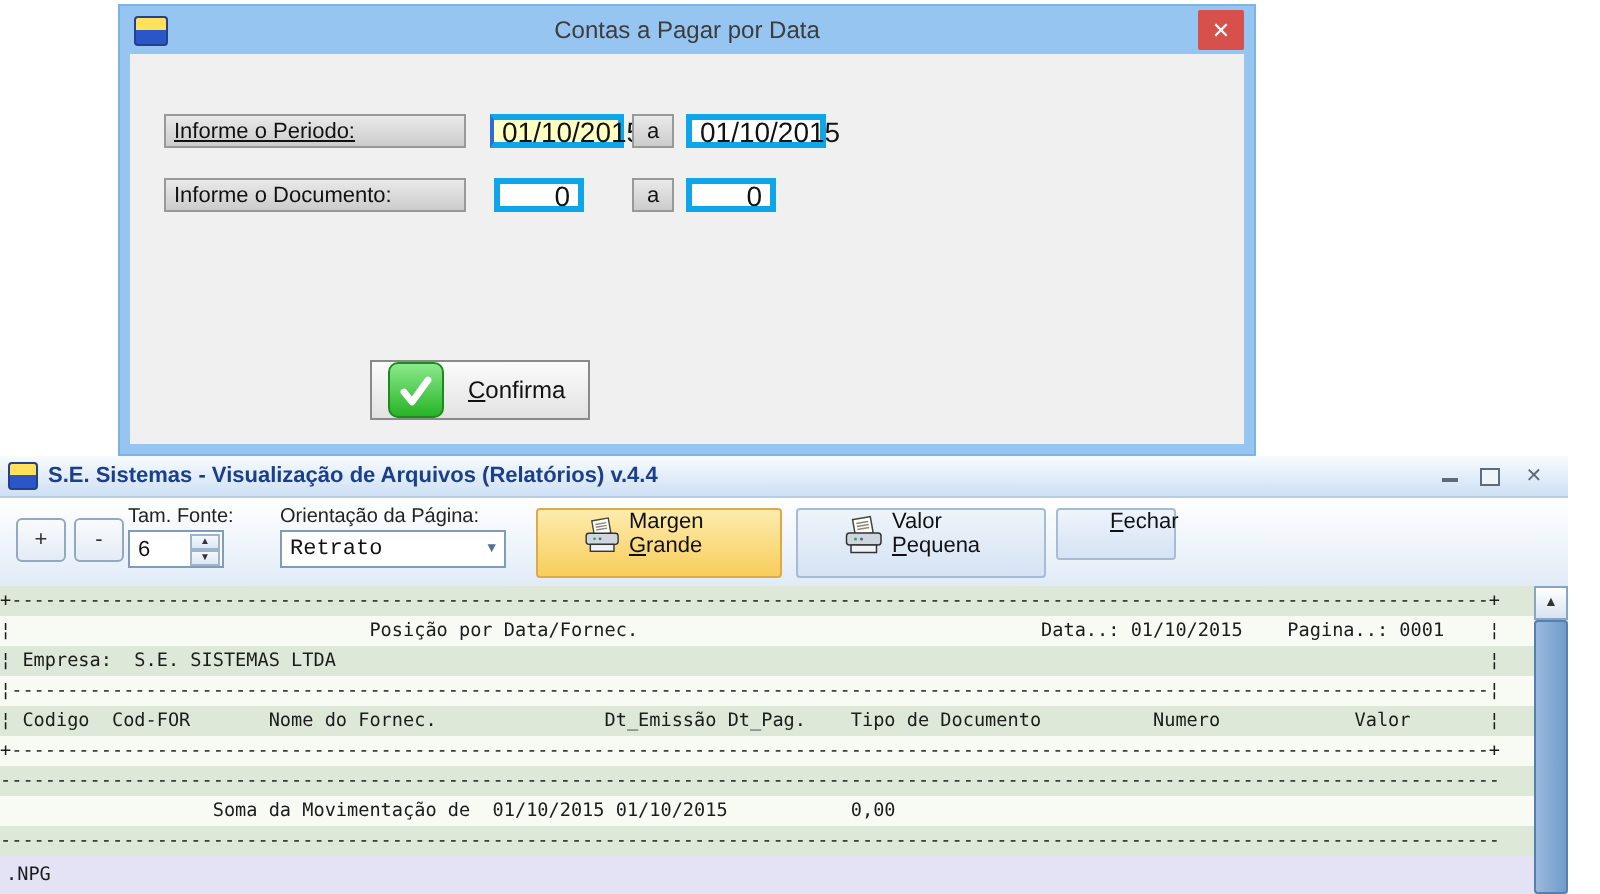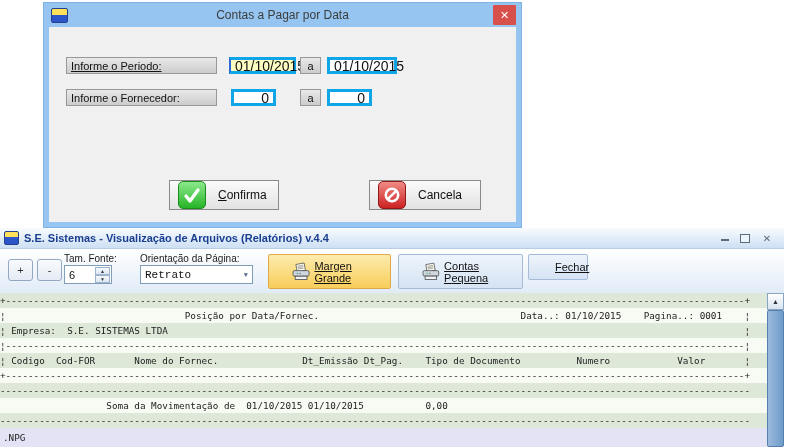--- a/index.html
+++ b/index.html
@@ -1,20 +1,20 @@
 <!DOCTYPE html>
 <html><head>
 <meta charset="utf-8">
 <style>
   html,body{margin:0;padding:0;}
   body{width:800px;height:447px;position:relative;overflow:hidden;background:#ffffff;
        font-family:"Liberation Sans",sans-serif;}
 
   
-  .dialog{position:absolute;left:44px;top:3px;width:477px;height:224px;background:#95c5f0;
+  .dialog{position:absolute;left:60px;top:3px;width:567px;height:224px;background:#95c5f0;
           box-shadow:0 0 0 1px #7db4e4;}
   .dlg-titlebar{position:relative;height:24px;display:flex;align-items:center;}
   .dlg-title{position:absolute;left:0;right:0;text-align:center;font-size:12px;color:#3c3c3c;}
   .appicon{width:15px;height:13px;margin-left:7px;border-radius:2px;position:relative;z-index:2;
            background:linear-gradient(#ffe259 0 45%,#2a56c8 45% 100%);border:1px solid #24408a;}
   .dlg-close{position:absolute;right:5px;top:2px;width:23px;height:20px;background:#d8504c;
              color:#fff;font-size:11px;display:flex;align-items:center;justify-content:center;
              cursor:default;border-radius:1px;}
   .dlg-body{position:absolute;left:5px;top:24px;right:5px;bottom:5px;background:#f0f0f0;}
 
@@ -62,21 +62,21 @@
   .tb-label{position:absolute;top:4px;font-size:10px;color:#222;}
   .tb-input{position:absolute;top:16px;height:19px;box-sizing:border-box;background:#fff;
             border:1px solid #7f9db9;font-size:11px;color:#111;display:flex;align-items:center;
             padding-left:4px;}
   .spin{position:absolute;right:1px;top:1px;bottom:1px;width:15px;display:flex;flex-direction:column;}
   .spin span{flex:1;font-size:5px;display:flex;align-items:center;justify-content:center;
              background:linear-gradient(#f4f8fc,#dde7f2);border:1px solid #9db4cc;color:#334;}
   .combo-arrow{position:absolute;right:4px;top:5px;font-size:7px;color:#55708e;}
   .tb-btn{position:absolute;top:5px;height:35px;box-sizing:border-box;
           background:linear-gradient(#eef4fb,#d5e3f4);border:1px solid #a6bcd6;border-radius:2px;
-          display:flex;align-items:center;font-size:11px;color:#111;padding:0 22px;gap:4px;cursor:default;text-decoration:underline;}
+          display:flex;font-size:11px;color:#111;padding:0 22px;gap:4px;cursor:default;}
   .tb-btn.active{background:linear-gradient(#fdecae,#f8cd5a);border:1px solid #dfa948;}
   .tb-btn.short{height:26px;}
 
   .report-area{position:absolute;left:0;top:65px;right:0;bottom:0;background:#e3e3f5;overflow:hidden;}
   .paper{position:absolute;left:0;top:0;right:17px;}
   .rline{height:15px;line-height:15px;font-family:"DejaVu Sans Mono",monospace;font-size:9.3px;
          white-space:pre;color:#1c1c1c;overflow:hidden;}
   .rline:nth-child(odd){background:#dde8d8;}
   .rline:nth-child(even){background:#f8faf4;}
   .npg{position:absolute;left:3px;top:139px;font-family:"DejaVu Sans Mono",monospace;
@@ -99,41 +99,32 @@
     <span class="dlg-title">Contas a Pagar por Data</span>
     <span class="dlg-close">✕</span>
   </div>
   <div class="dlg-body">
 
     <div class="label-box" style="top:30px;text-decoration:underline;">Informe o Periodo:</div>
     <div class="tfield yellow" style="left:180px;top:30px;width:67px;">01/10/2015</div>
     <div class="a-box" style="top:30px;">a</div>
     <div class="tfield" style="left:278px;top:30px;width:70px;">01/10/2015</div>
 
-    <div class="label-box" style="top:62px;">Informe o Fornecedor:</div>
+    <div class="label-box" style="top:62px;">Informe o Documento:</div>
     <div class="tfield num" style="left:182px;top:62px;width:45px;">0</div>
     <div class="a-box" style="top:62px;">a</div>
     <div class="tfield num" style="left:278px;top:62px;width:45px;">0</div>
 
     <div class="dlg-btn" style="left:120px;top:153px;width:110px;">
       <span class="ic-ok">
         <svg width="18" height="18" viewBox="0 0 18 18">
             <path d="M3 10 l4 5 l8 -11" stroke="#ffffff" stroke-width="3.4" fill="none" stroke-linecap="round" stroke-linejoin="round"></path>
           </svg>
       </span>
       <span><span class="uline">C</span><span>onfirma</span></span>
-    </div>
-    <div class="dlg-btn" style="left:320px;top:153px;width:112px;">
-      <span class="ic-no">
-        <svg width="18" height="18" viewBox="0 0 18 18">
-            <circle cx="9" cy="9" r="6.2" stroke="#ffffff" stroke-width="2.6" fill="none"></circle>
-            <line x1="4.8" y1="13.2" x2="13.2" y2="4.8" stroke="#ffffff" stroke-width="2.6"></line>
-          </svg>
-      </span>
-      <span>Cancela</span>
     </div>
   </div>
 </div>
 
 <div class="viewer">
   <div class="vw-titlebar">
     <span class="appicon small"></span>
     <span class="vw-title">S.E. Sistemas - Visualização de Arquivos (Relatórios) v.4.4</span>
     <span class="winctl ctl-min">
         <span class="g-min"></span>
@@ -185,21 +176,21 @@
             <rect x="8" y="1" width="12" height="11" fill="#fffef2" stroke="#444"></rect>
             <line x1="10" y1="4" x2="18" y2="4" stroke="#888"></line>
             <line x1="10" y1="6" x2="18" y2="6" stroke="#888"></line>
             <line x1="10" y1="8" x2="18" y2="8" stroke="#888"></line>
           </g>
         <rect x="3" y="11" width="23" height="8" rx="2" fill="#cfd6de" stroke="#333"></rect>
         <rect x="6" y="19" width="17" height="5" fill="#eef2f8" stroke="#333"></rect>
         <circle cx="9" cy="15" r="1" fill="#2a6"></circle>
           <circle cx="13" cy="15" r="1" fill="#567"></circle>
       </svg>
-      <span><span>Contas </span><span class="uline">P</span><span>equena</span></span>
+      <span><span>Valor </span><span class="uline">P</span><span>equena</span></span>
     </div>
 
     <div class="tb-btn short" style="left:528px;width:60px;">
       <svg width="24" height="18" viewBox="0 0 26 20">
         <path d="M2 7 L11 7 L9 2 L24 10 L9 18 L11 13 L2 13 Z" fill="#2a5fe8" stroke="#0a1e55" stroke-width="1.2" stroke-linejoin="round"></path>
       </svg>
       <span><span class="uline">F</span><span>echar</span></span>
     </div>
   </div>
 

